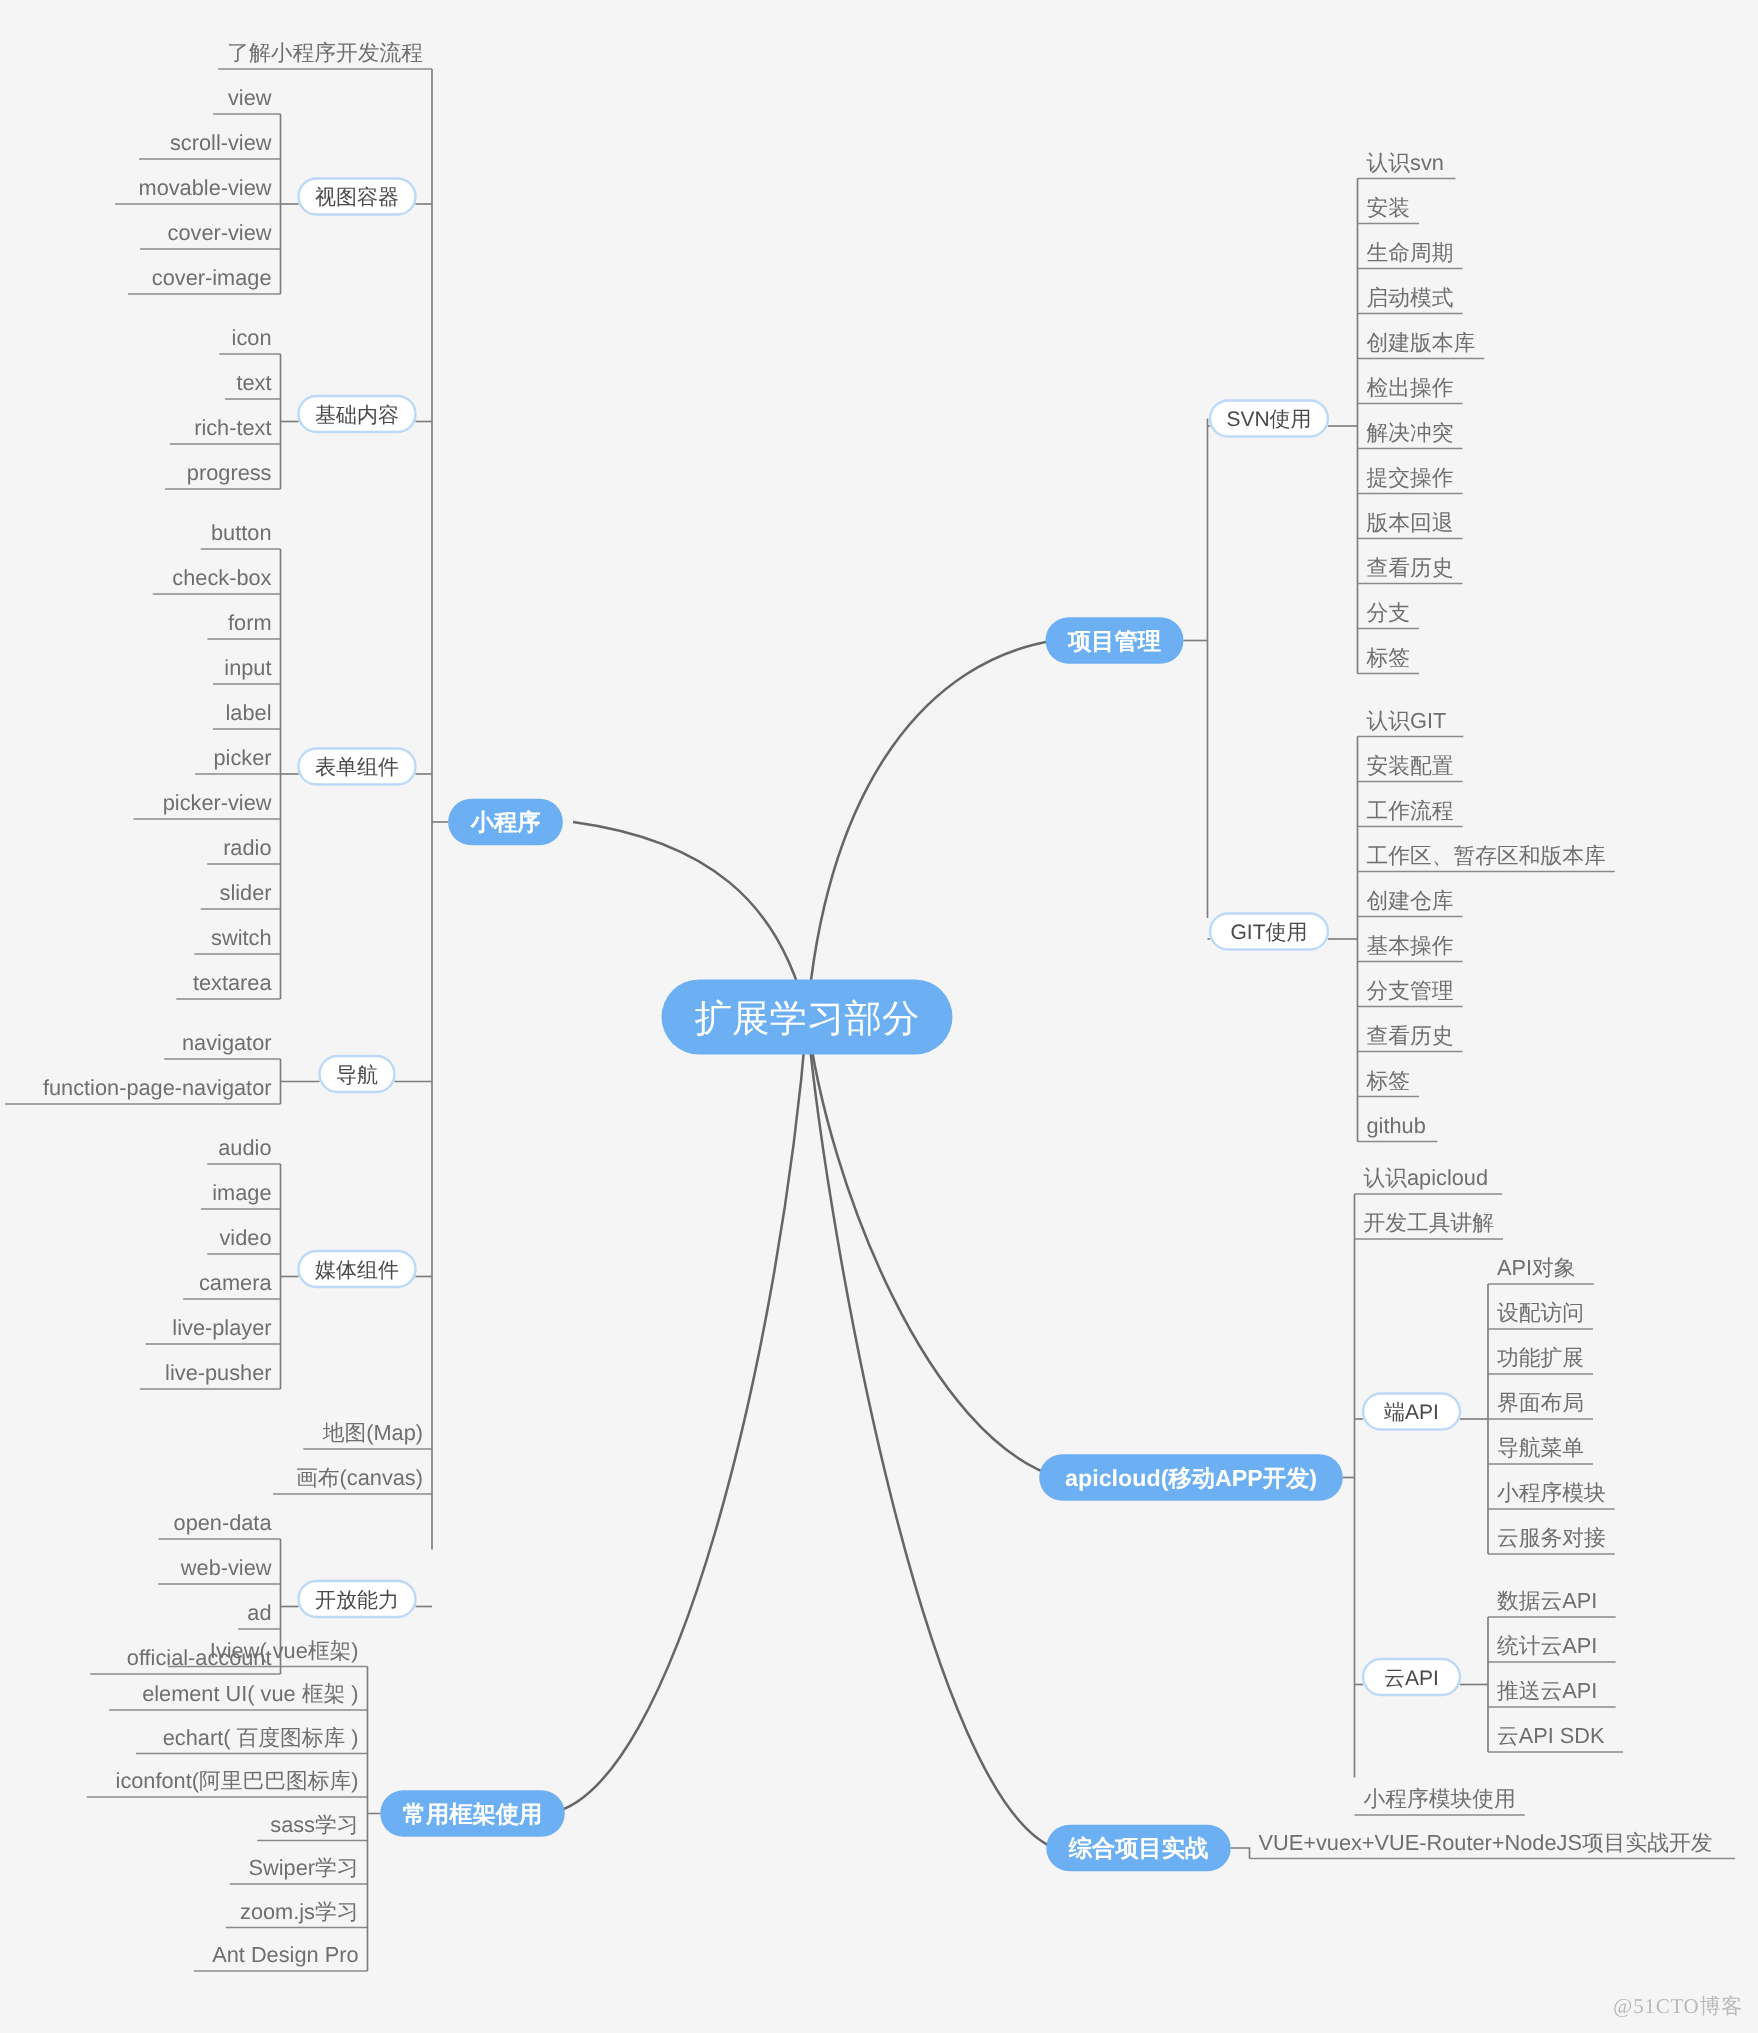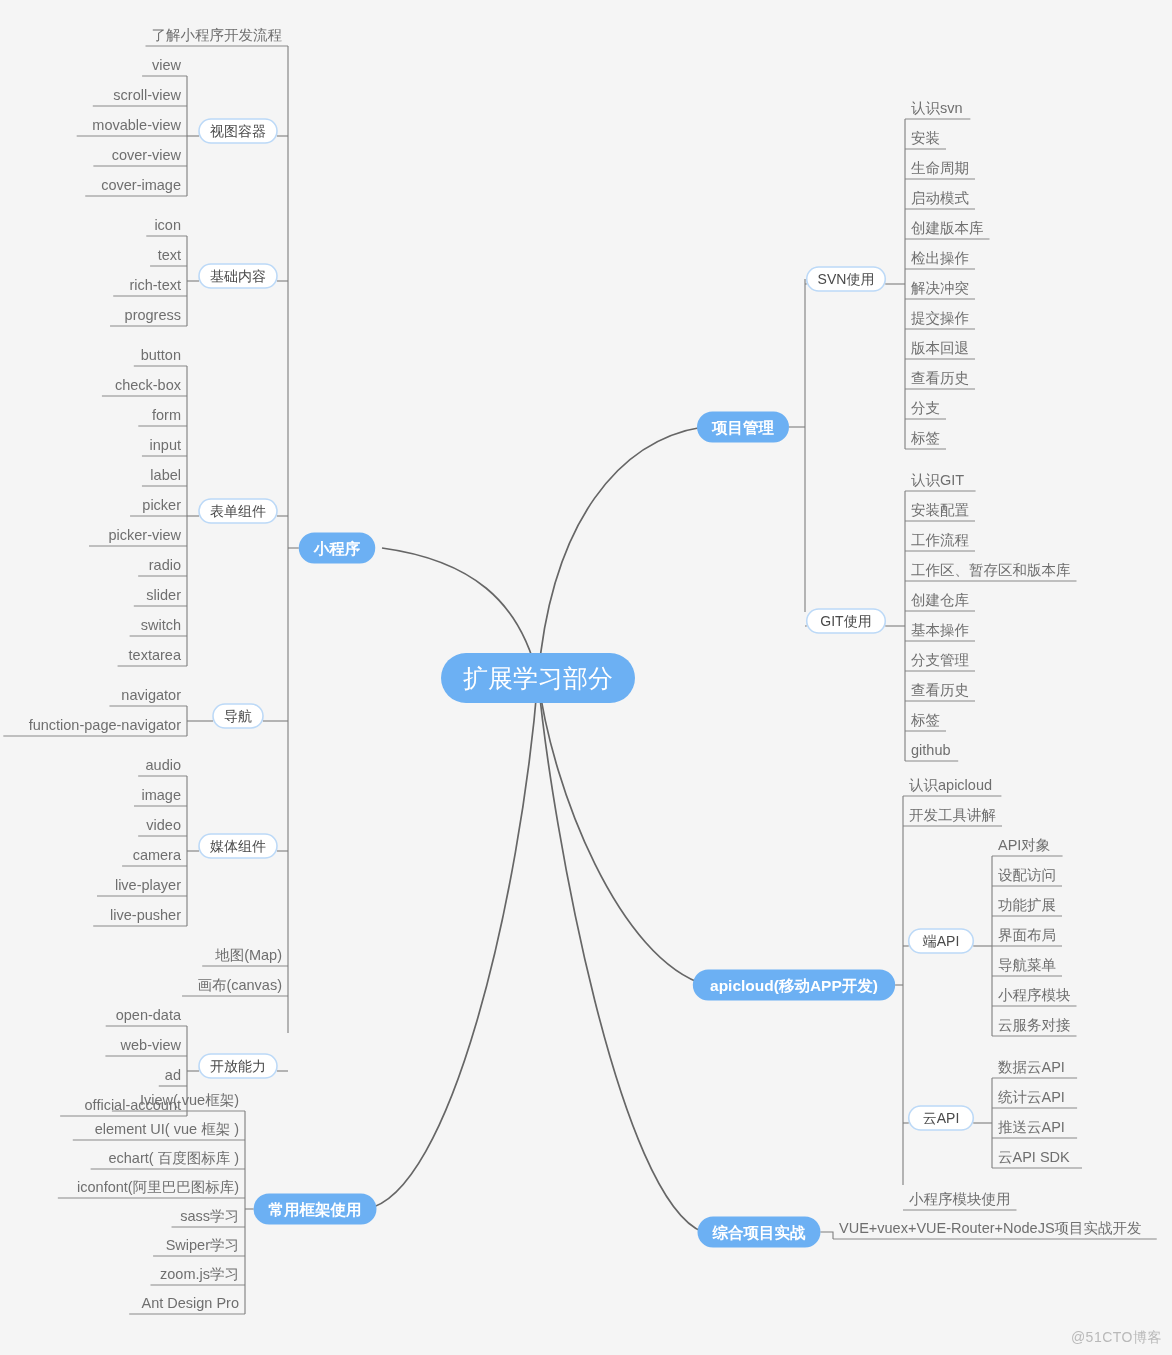--- a/index.html
+++ b/index.html
@@ -31,21 +31,21 @@
   .conn{fill:none;stroke:#7d7d7d;stroke-width:1.1;}
   .conn-thick{fill:none;stroke:#666;stroke-width:1.7;}
   .underline{stroke:#8a8a8a;stroke-width:1.1;}
   .pill-rect{fill:#ffffff;stroke:#bcd9f7;stroke-width:1.6;}
   .branch-rect{fill:#6cb0f3;}
   .root-rect{fill:#6cb0f3;}
   #watermark{
     position:absolute;right:10px;bottom:8px;
     font-size:14px;color:#b9b9b9;
     letter-spacing:0.5px;
-    font-family:Liberation Sans, sans-serif;
+    font-family:Liberation Serif, serif;
   }
 </style>
 </head>
 <body>
 
 <svg id="map" viewBox="0 0 1172 1355" xmlns="http://www.w3.org/2000/svg">
     <path d="M 703 1232 C 620 1200, 552 830, 538 678" class="conn-thick"></path>
     <path d="M 706 985 C 620 960, 552 790, 538 678" class="conn-thick"></path>
     <path d="M 703 427 C 620 440, 552 520, 538 678" class="conn-thick"></path>
     <path d="M 366 1209 C 450 1195, 520 900, 538 678" class="conn-thick"></path>

